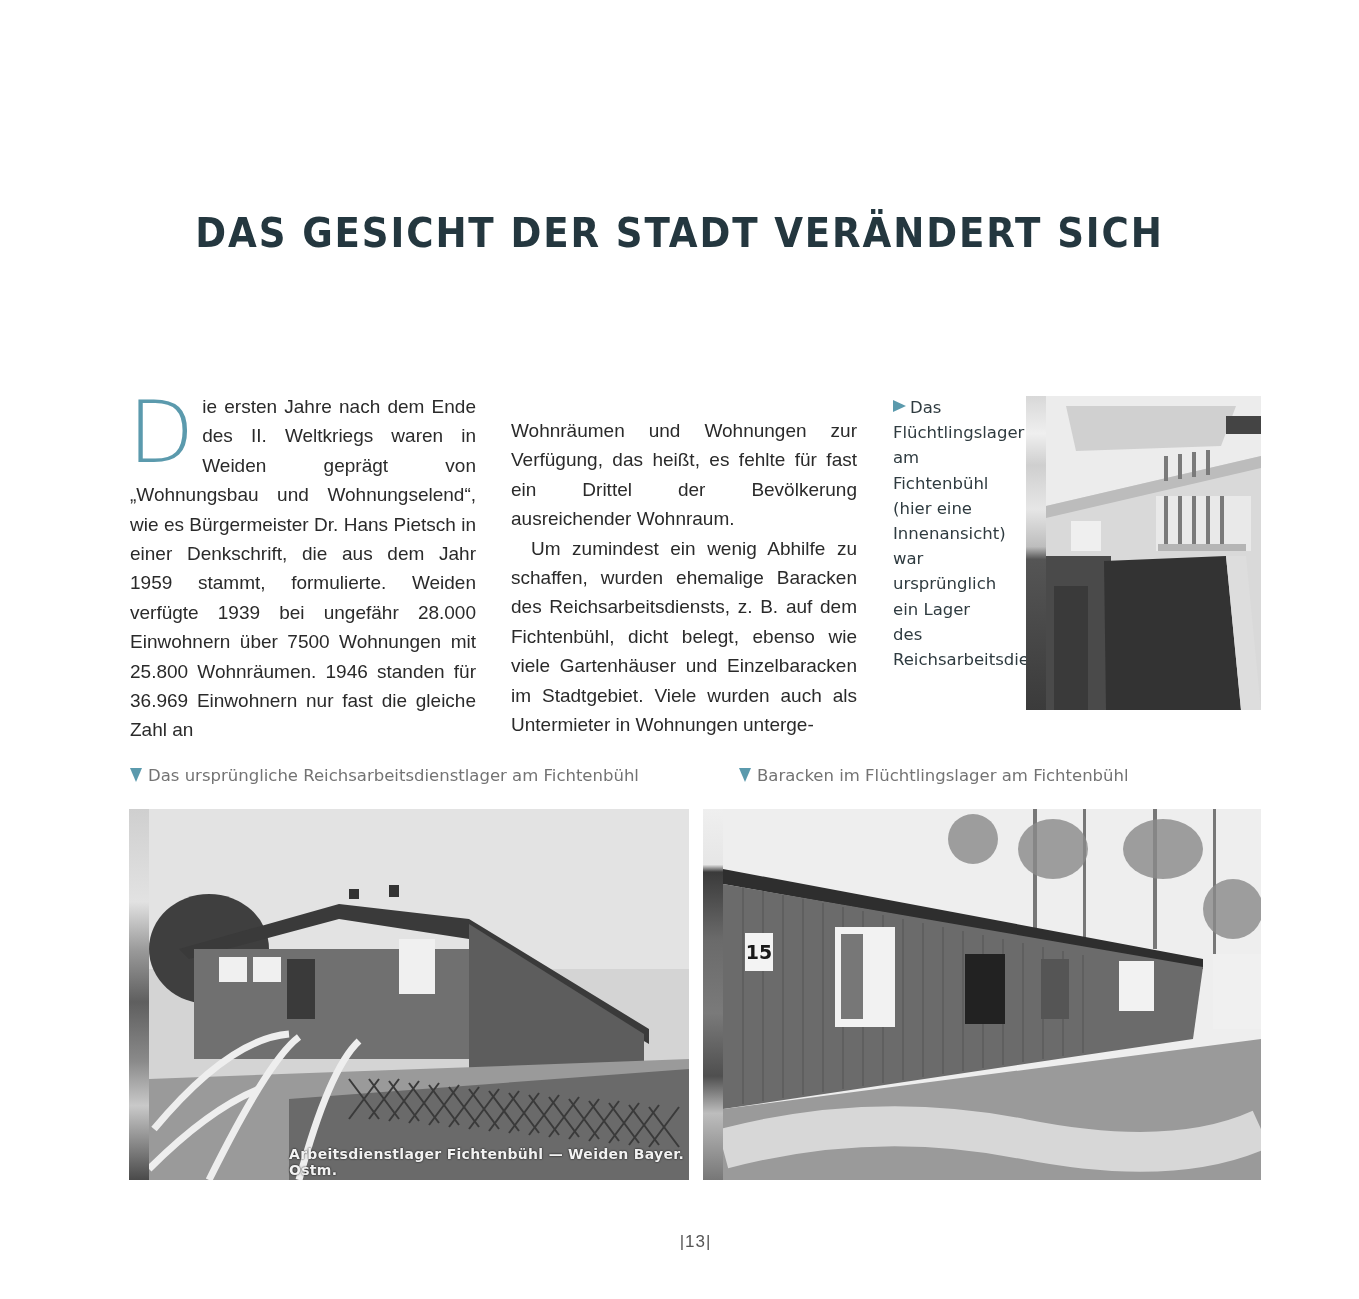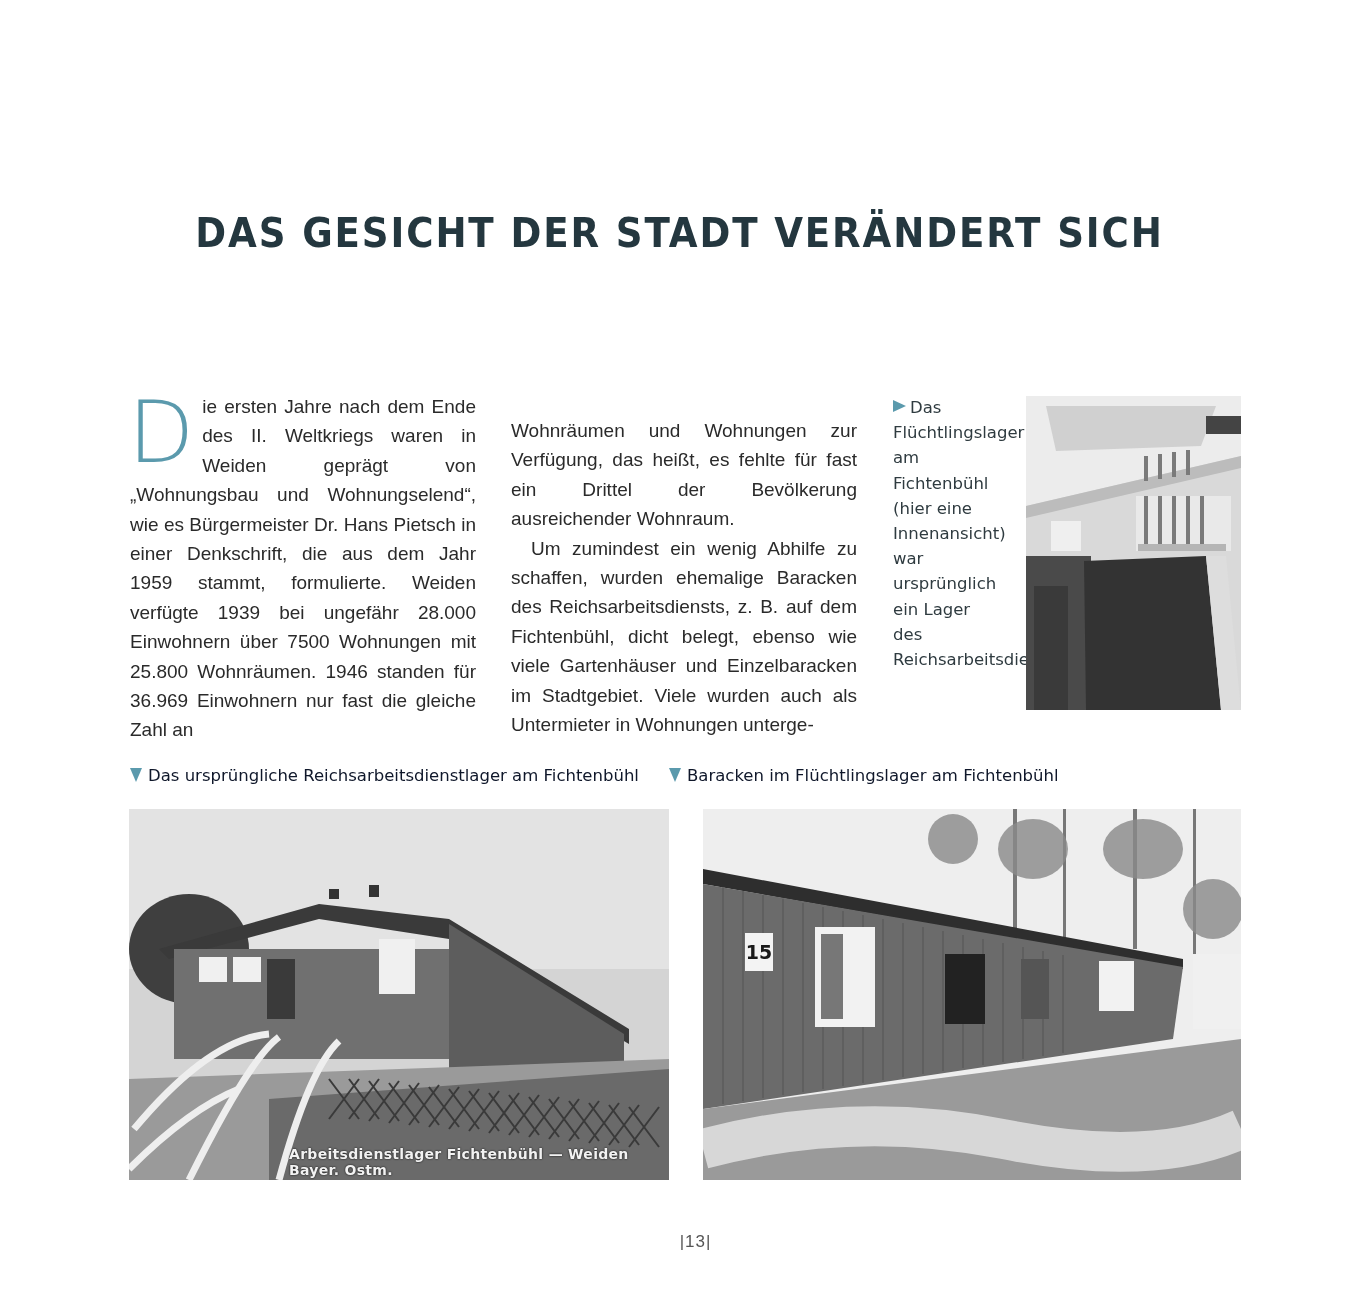--- a/index.html
+++ b/index.html
@@ -20,38 +20,38 @@
   .dropcap { float: left; font-family: "DejaVu Sans", sans-serif; font-size: 86px; line-height: 76px;
     color: #5b9aad; margin: 2px 8px 0 -2px; font-weight: 300; height: 80px; }
 
   .side-caption { position: absolute; left: 893px; top: 395px; width: 110px;
     font-family: "DejaVu Sans", sans-serif; font-size: 16.5px; line-height: 25.2px; color: #2f3b40; }
   .tri-right { display: inline-block; width: 0; height: 0; border-top: 6px solid transparent;
     border-bottom: 6px solid transparent; border-left: 13px solid #5b9aad; margin-right: 4px; vertical-align: 1px; }
   .tri-down { display: inline-block; width: 0; height: 0; border-left: 6px solid transparent;
     border-right: 6px solid transparent; border-top: 14px solid #5b9aad; margin-right: 6px; vertical-align: -1px; }
 
-  .photo { position: absolute; overflow: hidden; background: #888; }
+  .photo { position: absolute; overflow: hidden; background: #888; padding-left: 20px; }
   .photo-interior { left: 1026px; top: 396px; width: 215px; height: 314px;
     background: linear-gradient(180deg, #d8d8d8 0%, #efefef 12%, #cfcfcf 22%, #e6e6e6 36%, #bdbdbd 48%, #555 52%, #3b3b3b 100%); }
   .photo-camp1 { left: 129px; top: 809px; width: 540px; height: 371px;
     background: linear-gradient(180deg, #cfcfcf 0%, #e2e2e2 25%, #9a9a9a 38%, #5f5f5f 52%, #8a8a8a 68%, #c9c9c9 80%, #4a4a4a 100%); }
   .photo-camp2 { left: 703px; top: 809px; width: 538px; height: 371px;
     background: linear-gradient(180deg, #efefef 0%, #e6e6e6 15%, #3a3a3a 17%, #6a6a6a 35%, #7a7a7a 55%, #4f4f4f 72%, #bdbdbd 82%, #777 100%); }
   .cap-photo-text { position: absolute; left: 160px; bottom: 2px; color: #f2f2f2; font-size: 14px;
     font-family: "DejaVu Sans", sans-serif; font-weight: bold; letter-spacing: 0.3px; text-shadow: 0 0 2px #000; }
 
   .sign-15 { position: absolute; left: 42px; top: 124px; width: 28px; height: 38px; background: #f3f3f3;
     font-family: "DejaVu Sans", sans-serif; font-weight: bold; font-size: 19px; color: #1a1a1a;
     display: flex; align-items: center; justify-content: center; }
 
   .photo-caption { position: absolute; top: 766px; font-family: "DejaVu Sans", sans-serif;
-    font-size: 16.5px; color: #0f172a; white-space: nowrap; }
+    font-size: 16.5px; color: #737373; white-space: nowrap; }
   .pc-1 { left: 130px; }
-  .pc-2 { left: 669px; }
+  .pc-2 { left: 739px; }
 
   .page-number { position: absolute; top: 1232px; left: 0; width: 1359px; text-align: center;
     font-family: "Liberation Sans", sans-serif; font-size: 17px; color: #555; letter-spacing: 1px; margin-left: 16px; }
 </style>
 </head>
 <body>
 
 <h1 class="page-title">Das Gesicht der Stadt verändert sich</h1>
 
 <div class="col col-1">

